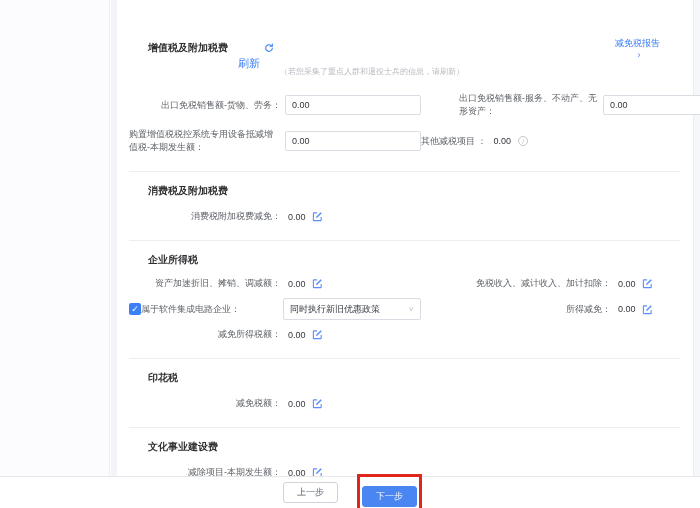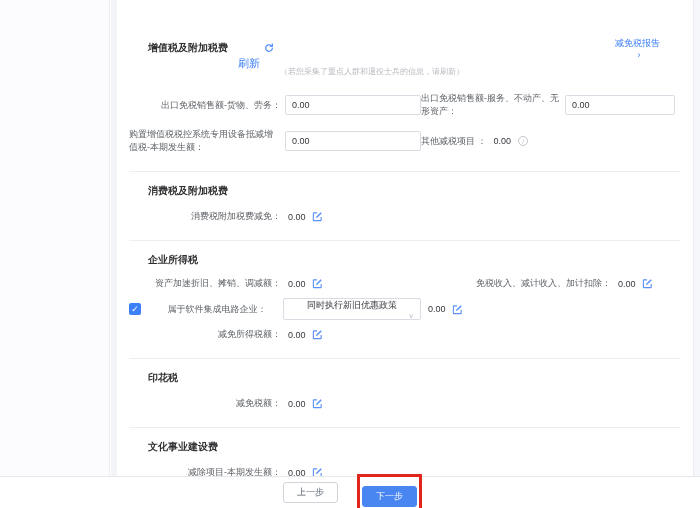--- a/index.html
+++ b/index.html
@@ -38,32 +38,32 @@
   input.fld { height:20px; border:1px solid #d9dce3; border-radius:2px; font-size:9px; color:#33363c; padding:0 6px; margin-left:4px; outline:none; font-family:"Liberation Sans", sans-serif; }
   .fld-l { width:140px; }
   .fld-r { width:110px; margin-left:2px; }
 
   .edit-icon { display:inline-flex; margin-left:6px; cursor:pointer; }
   .info { display:inline-flex; align-items:center; justify-content:center; width:10px; height:10px; border:1px solid #c3c6cc; border-radius:50%; color:#c3c6cc; font-size:7px; margin-left:7px; font-style:italic; }
 
   .divider { height:1px; background:#ebeef2; margin-top:17px; }
 
   .checkbox { width:12px; height:12px; background:#3d7ff7; border-radius:2px; display:inline-flex; align-items:center; justify-content:center; color:#fff; font-size:9px; line-height:1; cursor:pointer; flex-shrink:0; }
-  .cb-lbl { width:138px; text-align:center; flex-shrink:0;padding-left:14px; }
-  .select { width:145px; height:22px; border:1px solid #d9dce3; border-radius:2px; display:flex; align-items:center; font-size:9px; color:#33363c; padding:0 6px; margin-left:4px; cursor:pointer;flex-direction:column; }
+  .cb-lbl { width:138px; text-align:left; flex-shrink:0; }
+  .select { width:145px; height:22px; border:1px solid #d9dce3; border-radius:2px; display:flex; align-items:center; font-size:9px; color:#33363c; padding:0 6px; margin-left:4px; cursor:pointer; }
   .chev-d { margin-left:auto; color:#c0c4cc; font-size:8px; transform:scaleY(0.8); }
 
   .footer { position:absolute; left:0; bottom:0; width:700px; height:32px; background:#fff; border-top:1px solid #e6e8eb; display:flex; align-items:center; justify-content:center; gap:24px; }
   .btn { height:21px; padding:0 13px; font-size:9px; border-radius:3px; cursor:pointer; font-family:"Liberation Sans", sans-serif; }
   .btn-prev { background:#fff; border:1px solid #d0d3d9; color:#5a6472; }
   .btn-next { background:#4a86f2; border:1px solid #4a86f2; color:#fff;margin-top:7px; }
   .next-wrap { position:relative; display:inline-flex; }
   .red-box { position:absolute; left:-5px; top:-5px; right:-5px; bottom:-7px; border:3px solid #e0251b; pointer-events:none; z-index:5; }
 
-  .mt16 { margin-top:15px; } .mt10 { margin-top:10px; } .mt12 { margin-top:12px; } .mt8 { margin-top:8px; }
+  .mt16 { margin-top:15px;gap:38px; } .mt10 { margin-top:10px; } .mt12 { margin-top:12px; } .mt8 { margin-top:8px; }
 </style>
 </head>
 <body>
 
 <div class="app">
   <div class="left-gutter"></div>
   <div class="gutter-band"></div>
   <div class="right-gutter"></div>
 
   <div class="panel">
@@ -156,20 +156,21 @@
         <span class="checkbox">
             <span>✓</span>
           </span>
         <span class="lbl cb-lbl">属于软件集成电路企业：</span>
         <div class="select">
           <span>同时执行新旧优惠政策</span>
           <span class="chev-d">∨</span>
         </div>
       </div>
       <div class="col-r">
+        <span class="lbl lbl-r2">所得减免：</span>
         <span class="val">0.00</span>
         <span class="edit-icon">
           <svg width="11" height="11" viewBox="0 0 24 24" fill="none" stroke="#5b8ff9" stroke-width="2.4">
               <path d="M20 13v7a1 1 0 0 1-1 1H4a1 1 0 0 1-1-1V5a1 1 0 0 1 1-1h7"></path>
               <path d="M19 2.6l2.4 2.4-9.4 9.4-3.4 1 1-3.4z" fill="#5b8ff9" stroke="none"></path>
             </svg>
         </span>
       </div>
     </div>
 

